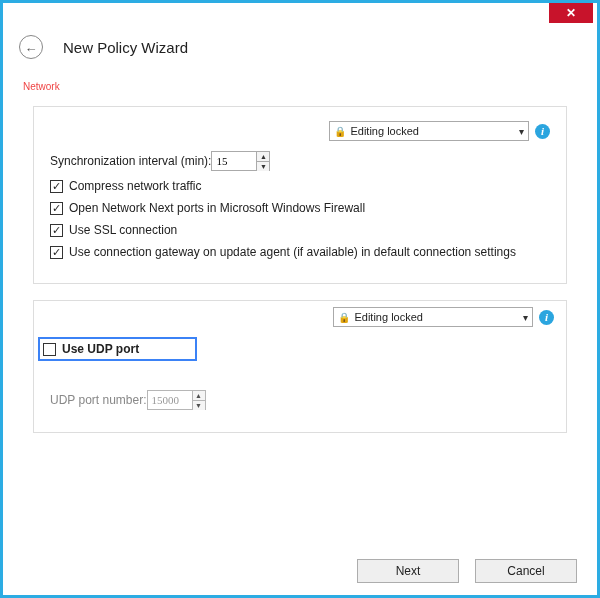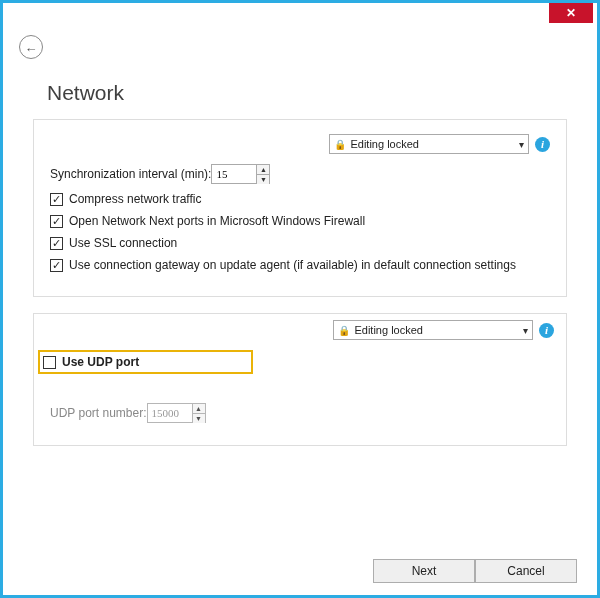--- a/index.html
+++ b/index.html
@@ -2,56 +2,57 @@
 <html><head>
 <meta charset="utf-8">
 <style>
   html,body{margin:0;padding:0;font-family:"Segoe UI",Tahoma,sans-serif;font-size:12px;color:#222;background:#fff}
   .outer{width:600px;height:598px;box-sizing:border-box;border:3px solid #2cace3;position:relative;background:#fff}
   .titlebar{height:28px;position:relative}
   .close-btn{position:absolute;top:0;right:4px;width:44px;height:20px;background:#c8132b;color:#fff;display:flex;align-items:center;justify-content:center;font-size:12px;font-weight:bold;cursor:pointer}
   .header-row{display:flex;align-items:center;gap:20px;padding:4px 16px}
   .back-circle{width:22px;height:22px;border:1px solid #888;border-radius:50%;display:flex;align-items:center;justify-content:center;color:#555;cursor:pointer;font-size:13px}
   .wizard-title{font-size:15px;color:#222}
-  .section-title{color:#404040;font-size:21px;margin:18px 0 14px 44px}
+  .section-title{color:#ef4444;font-size:10px;margin:18px 0 14px 20px}
   .content{padding:0 30px}
   .panel{border:1px solid #ddd;padding:14px 16px 16px 16px;margin-bottom:16px;position:relative}
   .locked-row{display:flex;align-items:center;justify-content:flex-end;gap:6px;margin-bottom:10px}
   .locked-row.tight{margin-top:-30px;margin-right:-4px}
   .select{border:1px solid #aaa;height:20px;width:200px;box-sizing:border-box;display:flex;align-items:center;padding:0 4px;background:#fff;position:relative;cursor:pointer;font-size:11px}
   .select::after{content:"▾";position:absolute;right:4px;color:#333;font-size:10px}
   .lock-icon{margin-right:4px;font-size:10px}
   .info-circle{width:15px;height:15px;border-radius:50%;background:#2ba5df;color:#fff;display:flex;align-items:center;justify-content:center;font-weight:bold;font-size:11px;cursor:pointer;font-style:italic;font-family:Georgia,serif}
   .row{display:flex;align-items:center;justify-content:flex-start;margin:6px 0}
   .chk-line{display:flex;align-items:center;gap:6px;margin:8px 0}
   .chk{width:13px;height:13px;border:1px solid #333;box-sizing:border-box;display:flex;align-items:center;justify-content:center;font-size:11px;line-height:1;cursor:pointer;background:#fff}
   .spin{display:flex;border:1px solid #aaa;height:18px}
   .spin input{border:none;width:36px;text-align:left;font-size:11px;padding:0 4px;outline:none;font-family:Liberation Serif, serif}
   .spin .arrows{display:flex;flex-direction:column;border-left:1px solid #aaa}
   .spin .arrows div{width:12px;height:9px;font-size:7px;line-height:9px;text-align:center;color:#333;cursor:pointer;background:#f4f4f4}
   .spin .arrows div:first-child{border-bottom:1px solid #aaa}
-  .highlight-box{border:2px solid #eab308;display:inline-block;padding:3px 112px 3px 3px}
+  .highlight-box{border:2px solid #3b82f6;display:inline-block;padding:3px 56px 3px 3px}
   .muted{color:#888}
-  .btn-row{position:absolute;bottom:12px;right:20px;display:flex;gap:0}
+  .btn-row{position:absolute;bottom:12px;right:20px;display:flex;gap:16px}
   .btn{border:1px solid #adadad;background:#efefef;height:22px;min-width:72px;padding:0 14px;font-size:12px;cursor:pointer;display:flex;align-items:center;justify-content:center}
 </style>
 </head>
 <body>
 
 <div class="outer">
   <div class="titlebar">
     <div class="close-btn">
       <span>✕</span>
     </div>
   </div>
 
   <div class="header-row">
     <div class="back-circle">
       <span>←</span>
     </div>
+    <div class="wizard-title">New Policy Wizard</div>
   </div>
 
   <div class="section-title">Network</div>
 
   <div class="content">
 
     <div class="panel">
       <div class="locked-row">
         <div class="select">
           <span class="lock-icon">🔒</span>

